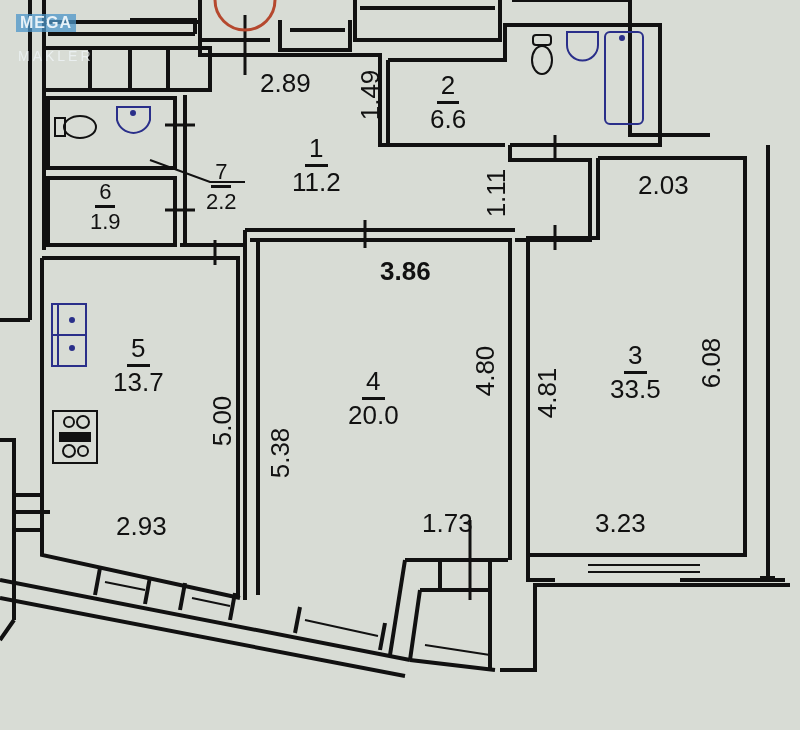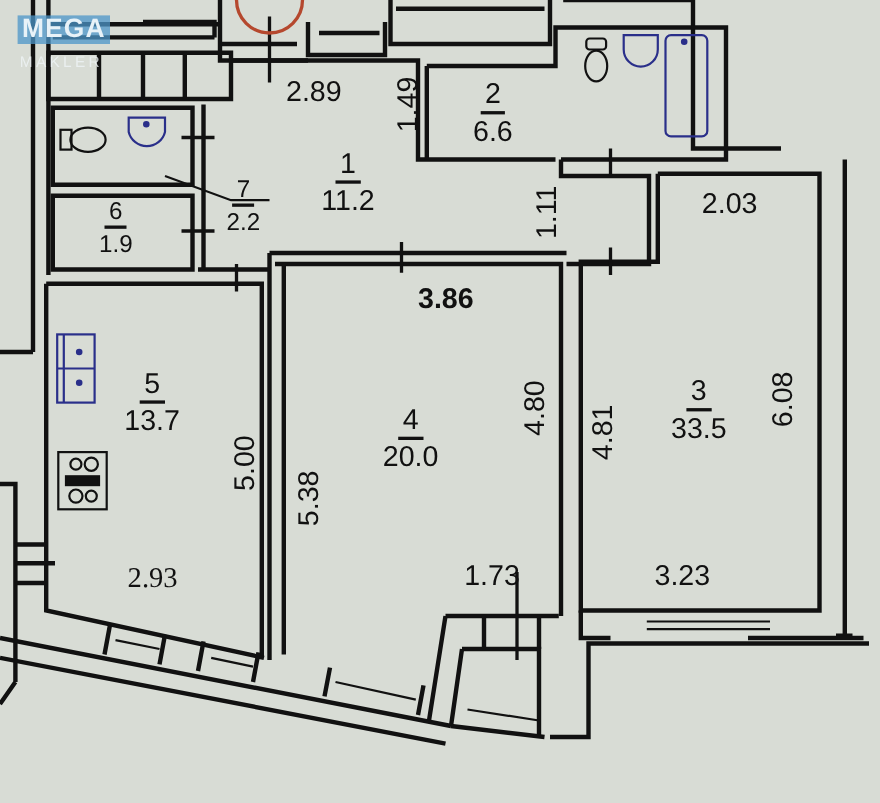--- a/index.html
+++ b/index.html
@@ -14,21 +14,21 @@
     position: absolute; color: #111; font-size: 26px; line-height: 1;
     font-family: "Liberation Sans", sans-serif; white-space: nowrap;
   }
   .room { position: absolute; text-align: center; color: #111; font-size: 26px; line-height: 1.05; }
   .room .num { display: block; border-bottom: 3px solid #111; padding: 0 4px 2px; margin: 0 auto 2px; width: max-content; }
   .room .area { display: block; }
   .vert { transform: rotate(-90deg); transform-origin: center center; }
   .watermark {
     position: absolute; left: 16px; top: 14px;
     background: rgba(76, 150, 200, 0.75); color: #e8f2f8;
-    font-size: 24px; font-weight: bold; letter-spacing: 1px; padding: 1px 4px; line-height: 1;
+    font-size: 16px; font-weight: bold; letter-spacing: 1px; padding: 1px 4px; line-height: 1;
   }
   .watermark-sub {
     position: absolute; left: 18px; top: 48px; color: rgba(240,245,248,0.75);
     font-size: 14px; letter-spacing: 3px;
   }
 </style>
 </head>
 <body>
 
 <div class="plan">
@@ -157,16 +157,16 @@
   <div class="lbl" style="left:260px;top:70px;">2.89</div>
   <div class="lbl vert" style="left:345px;top:82px;">1.49</div>
   <div class="lbl vert" style="left:472px;top:180px;">1.11</div>
   <div class="lbl" style="left:638px;top:172px;">2.03</div>
   <div class="lbl" style="left:380px;top:258px;font-weight:bold;">3.86</div>
   <div class="lbl vert" style="left:460px;top:358px;">4.80</div>
   <div class="lbl vert" style="left:255px;top:440px;">5.38</div>
   <div class="lbl vert" style="left:522px;top:380px;">4.81</div>
   <div class="lbl vert" style="left:686px;top:350px;">6.08</div>
   <div class="lbl vert" style="left:197px;top:408px;">5.00</div>
-  <div class="lbl" style="left:116px;top:513px;font-family:Liberation Serif, serif;">2.93</div>
+  <div class="lbl" style="left:116px;top:513px;">2.93</div>
   <div class="lbl" style="left:422px;top:510px;">1.73</div>
   <div class="lbl" style="left:595px;top:510px;text-align:center;">3.23</div>
 </div>
 
 </body></html>

